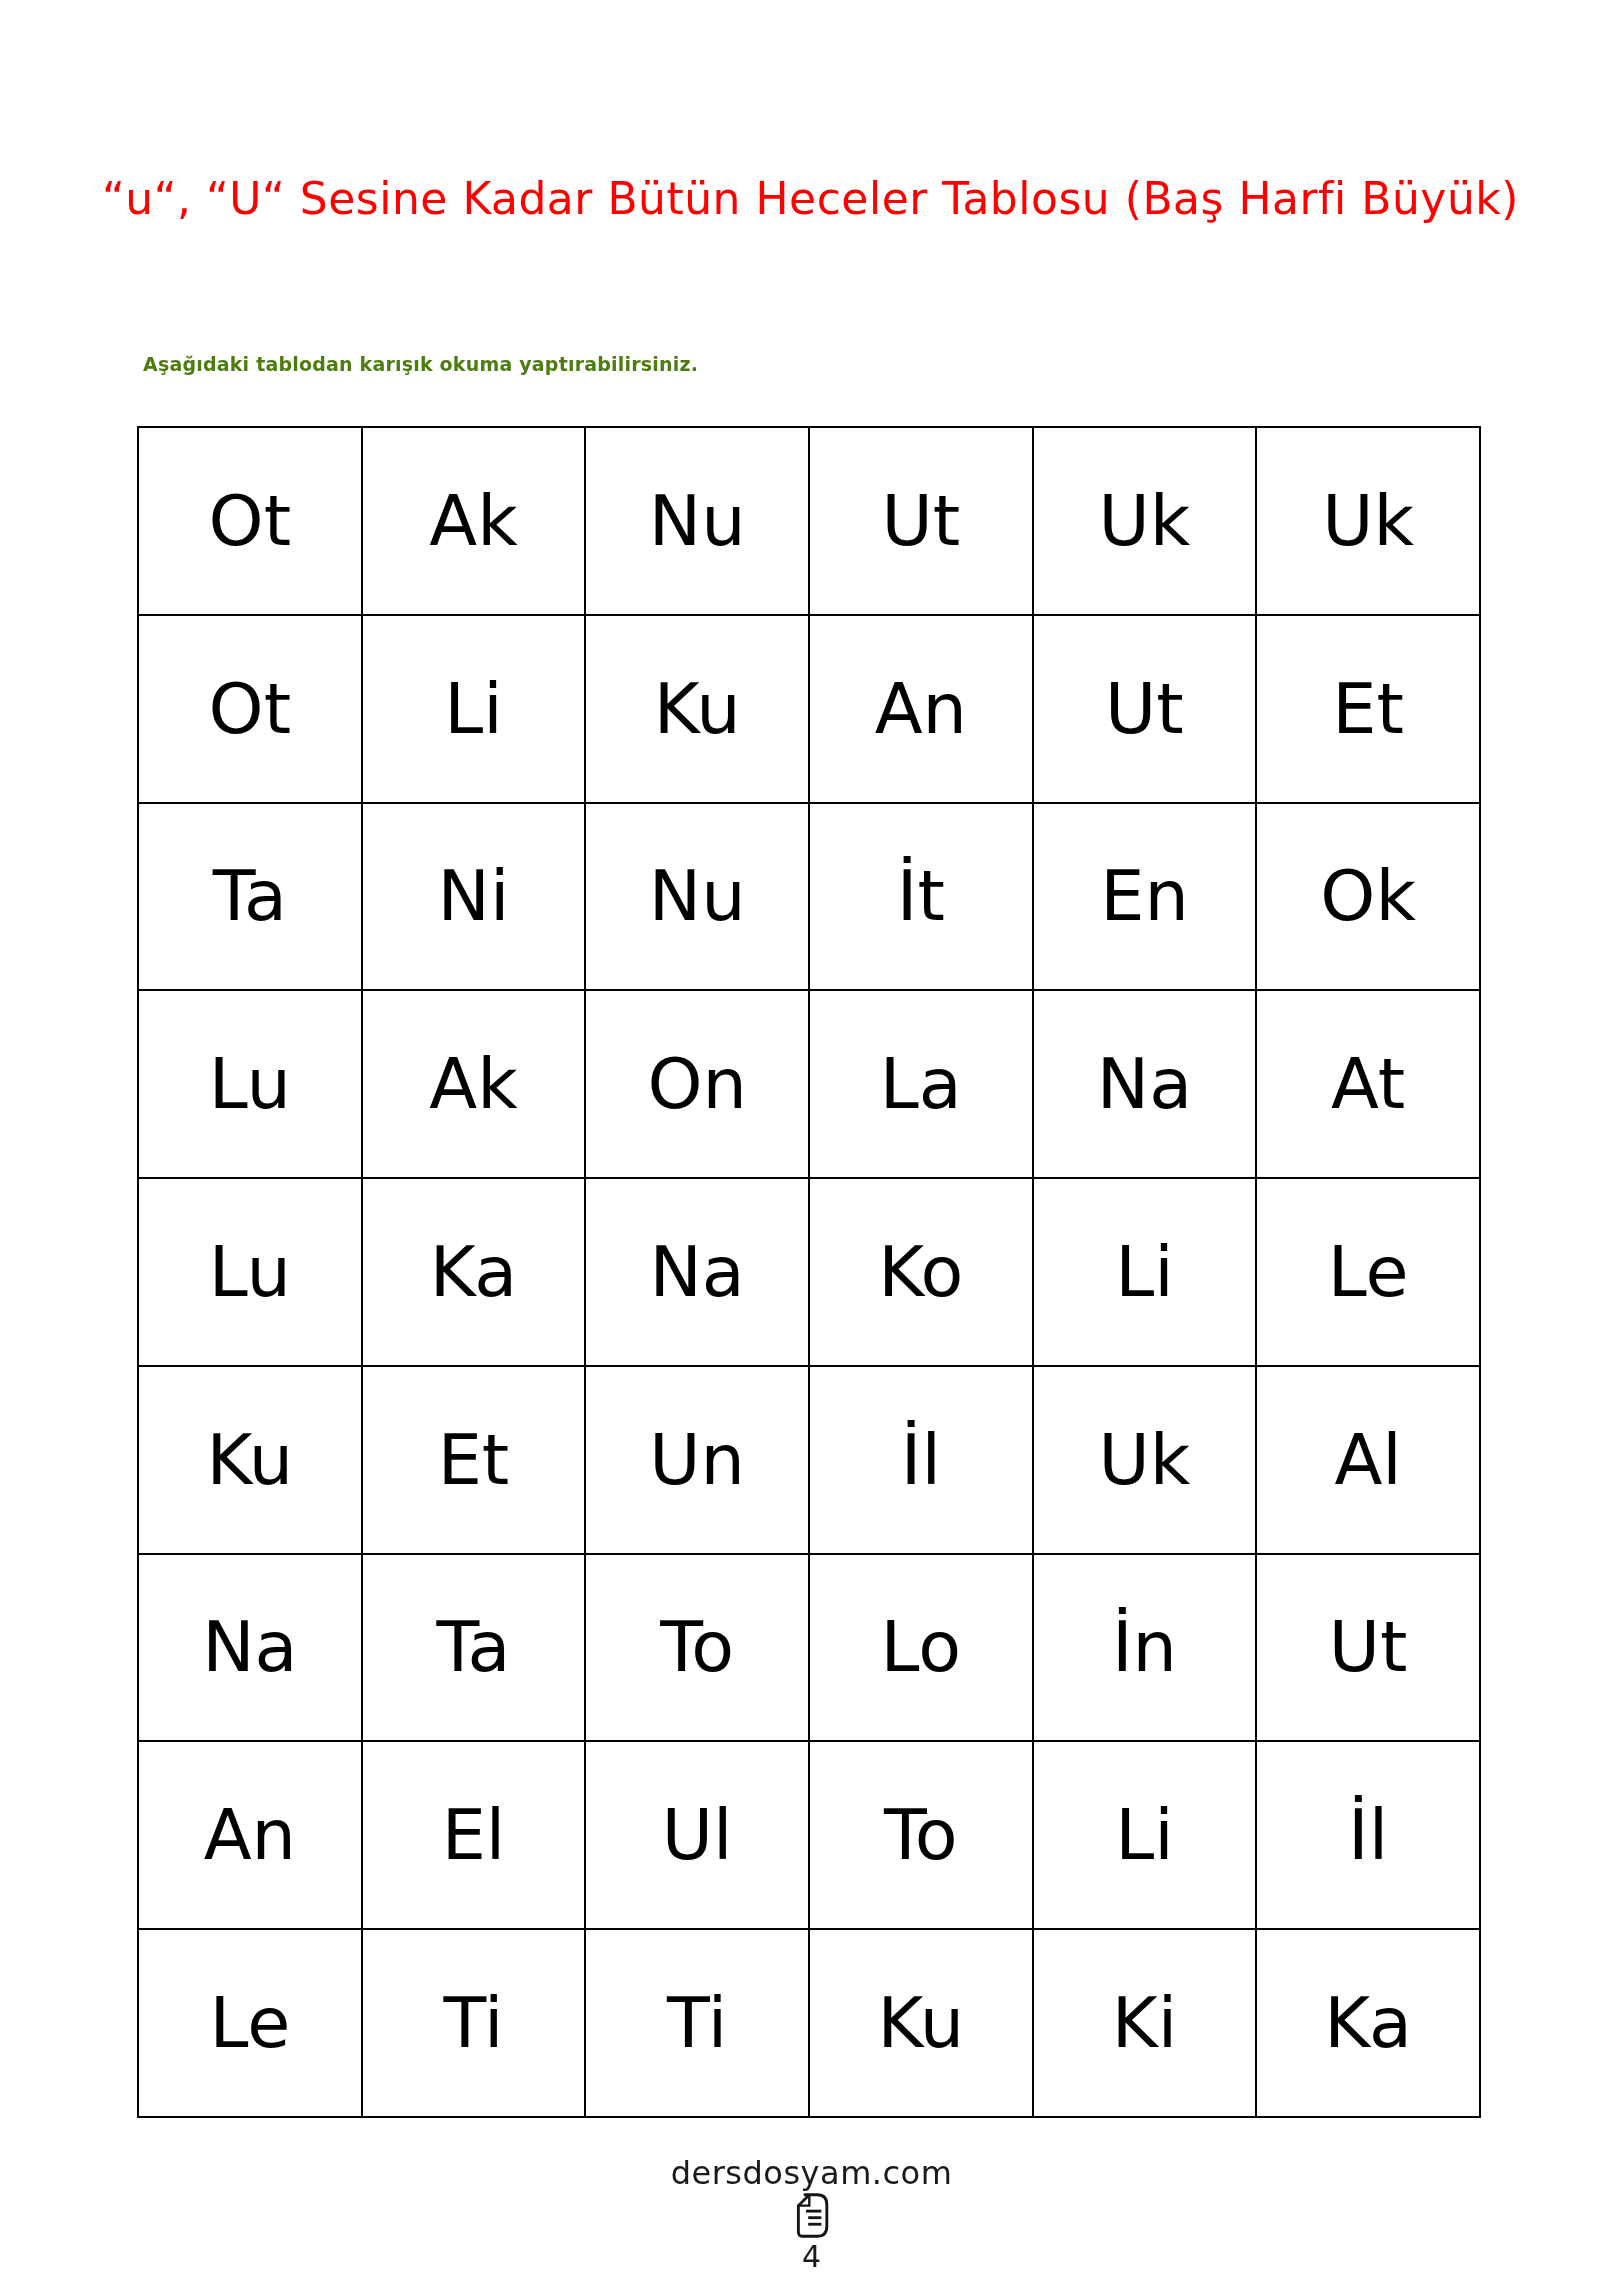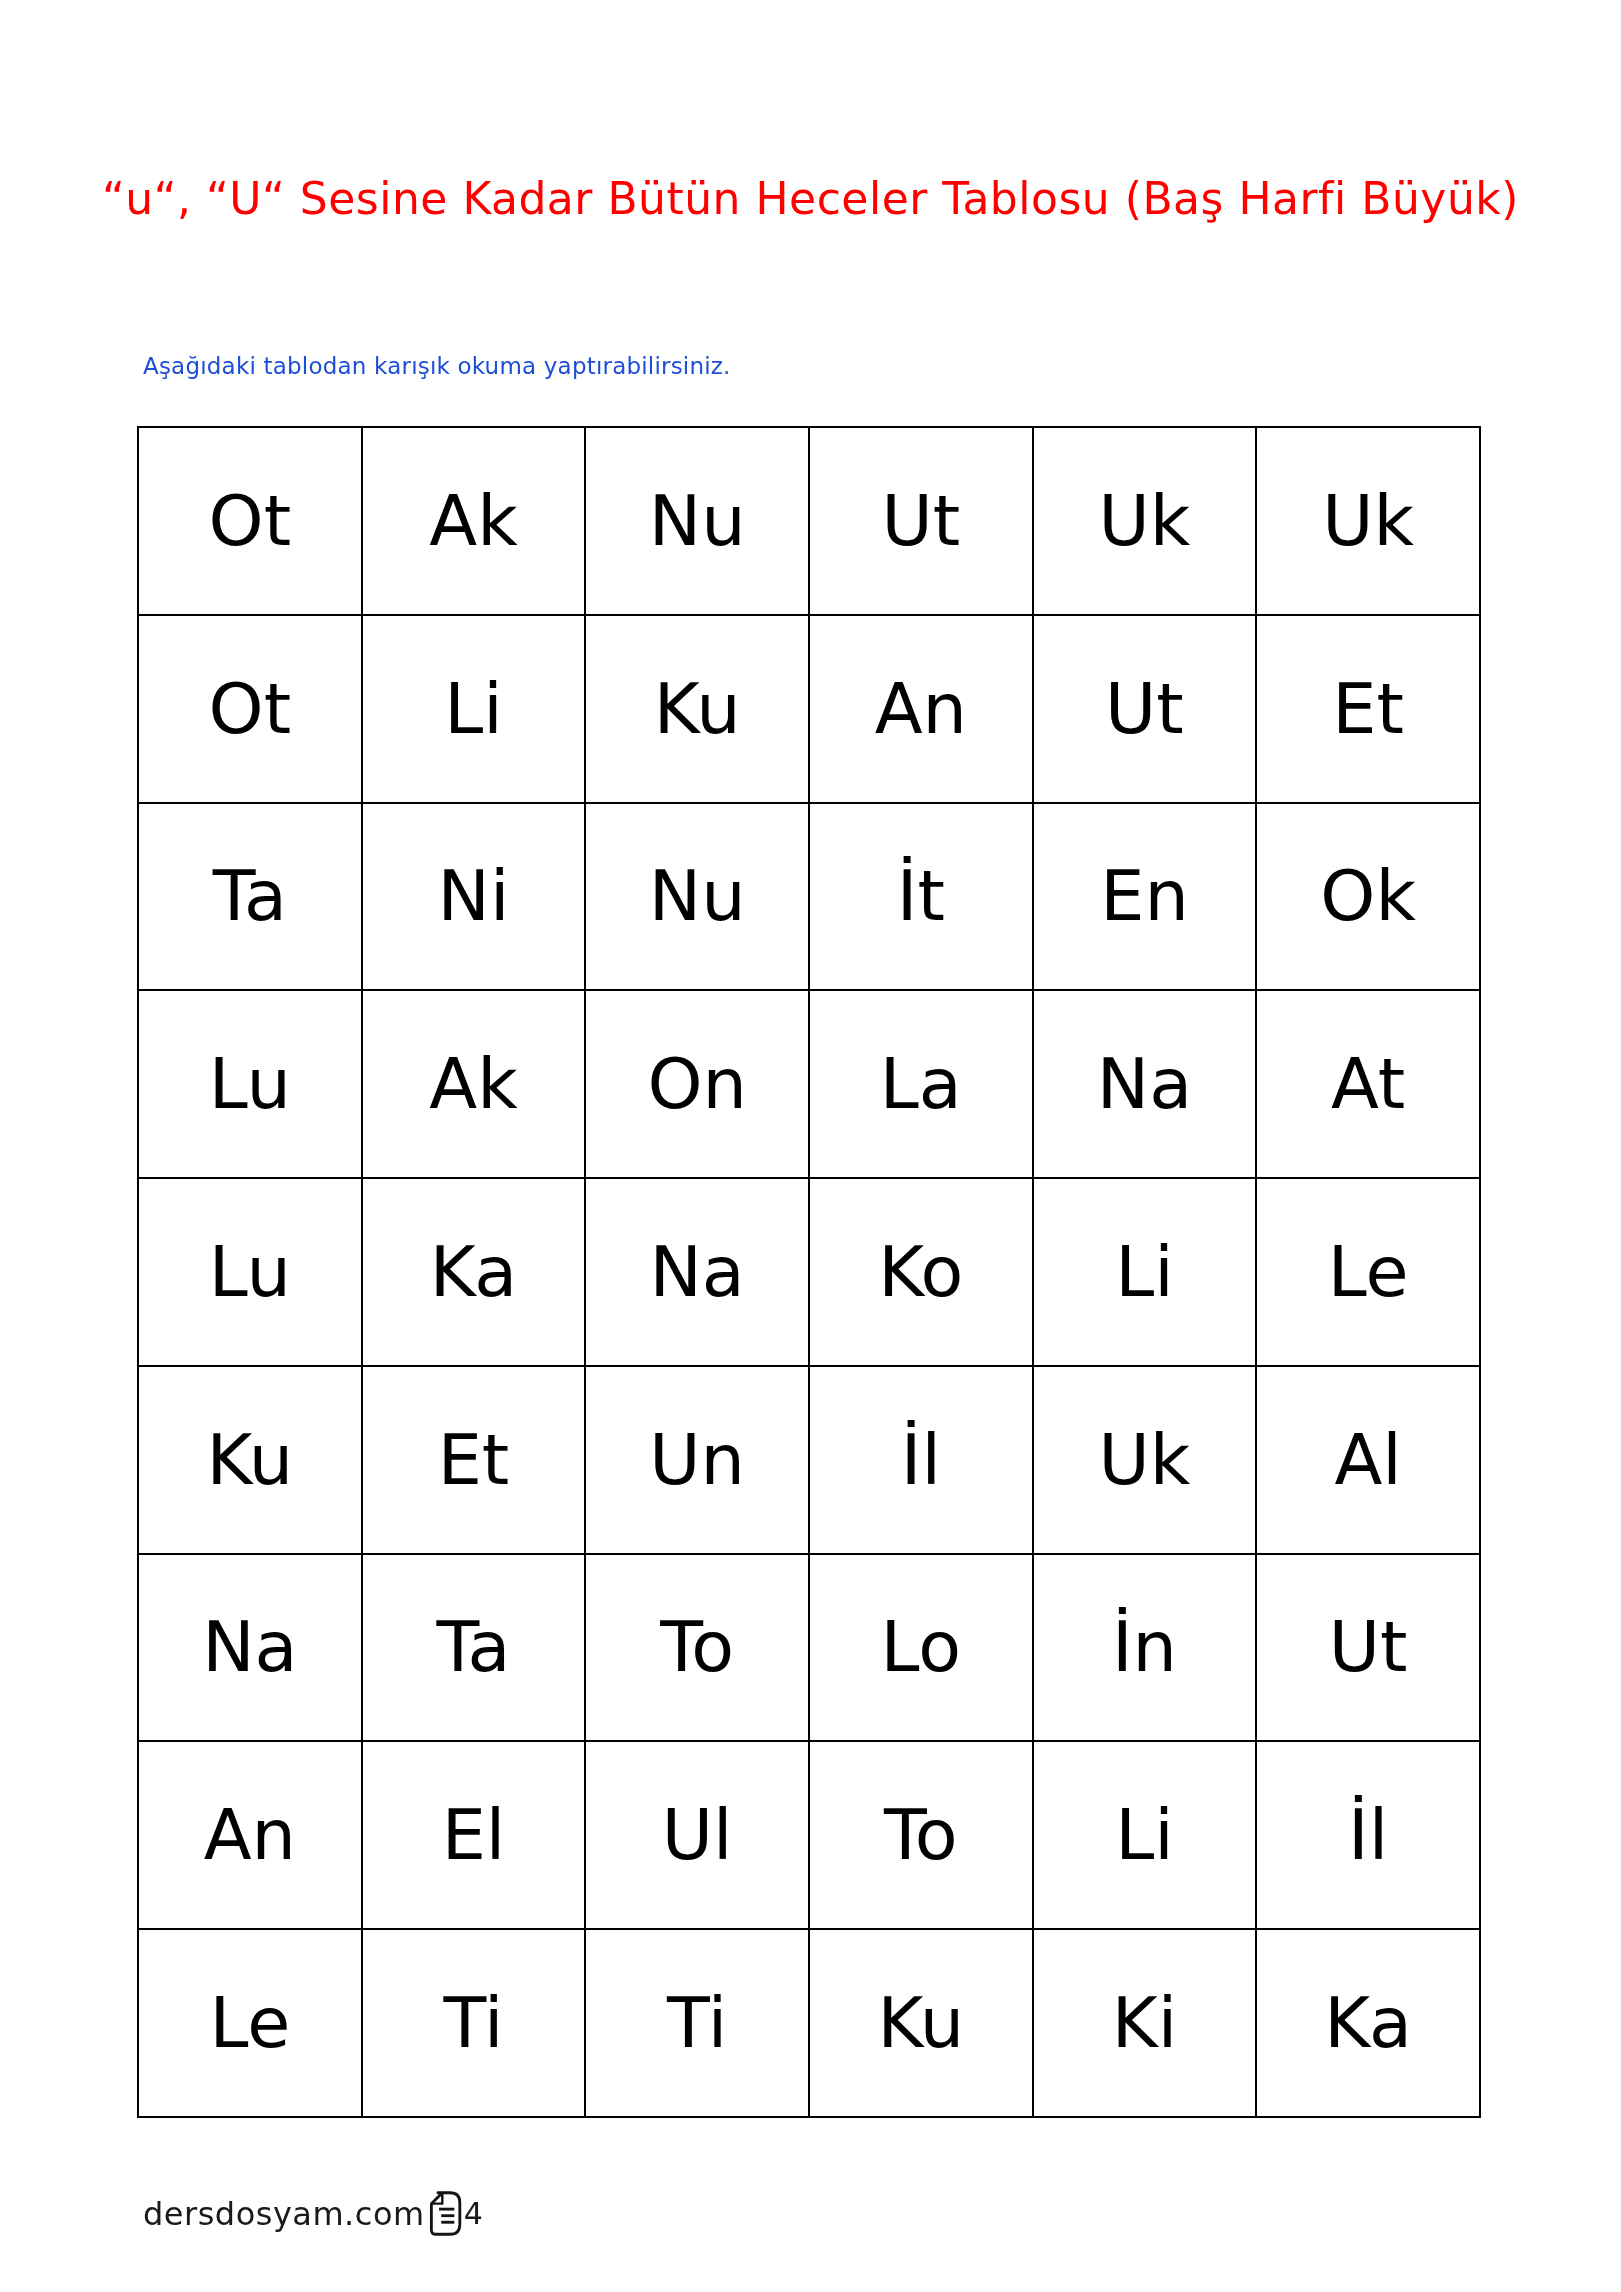--- a/index.html
+++ b/index.html
@@ -20,23 +20,23 @@
     text-align: center;
     font-size: 44px;
     font-weight: 500;
     color: #ff0000;
     letter-spacing: 0.5px;
     white-space: nowrap;
   }
   .subtitle {
     position: absolute;
     top: 353px; left: 143px;
-    font-size: 23px;
-    font-weight: 400;
-    color: #1d4ed8;
+    font-size: 19px;
+    font-weight: 700;
+    color: #4d7c0f;
     letter-spacing: 0.2px;
   }
   .syllable-table {
     position: absolute;
     left: 137px; top: 426px;
     width: 1344px; height: 1692px;
     border-collapse: collapse;
     table-layout: fixed;
     border: 2.9px solid #000000;
   }
@@ -48,21 +48,22 @@
     font-weight: 400;
     color: #000000;
     font-family: "DejaVu Sans", sans-serif;
   }
   .footer {
     position: absolute;
     left: 143px; right: 141px; top: 2184px;
     height: 59px;
     display: flex;
     align-items: center;
-    justify-content: flex-start;
+    justify-content: center;
+    flex-direction: column;
   }
   .footer .site {
     font-size: 32px;
     color: #1a1a1a;
     letter-spacing: 0.5px;
   }
   .footer .pagenum {
     font-size: 30px;
     color: #1a1a1a;
   }

